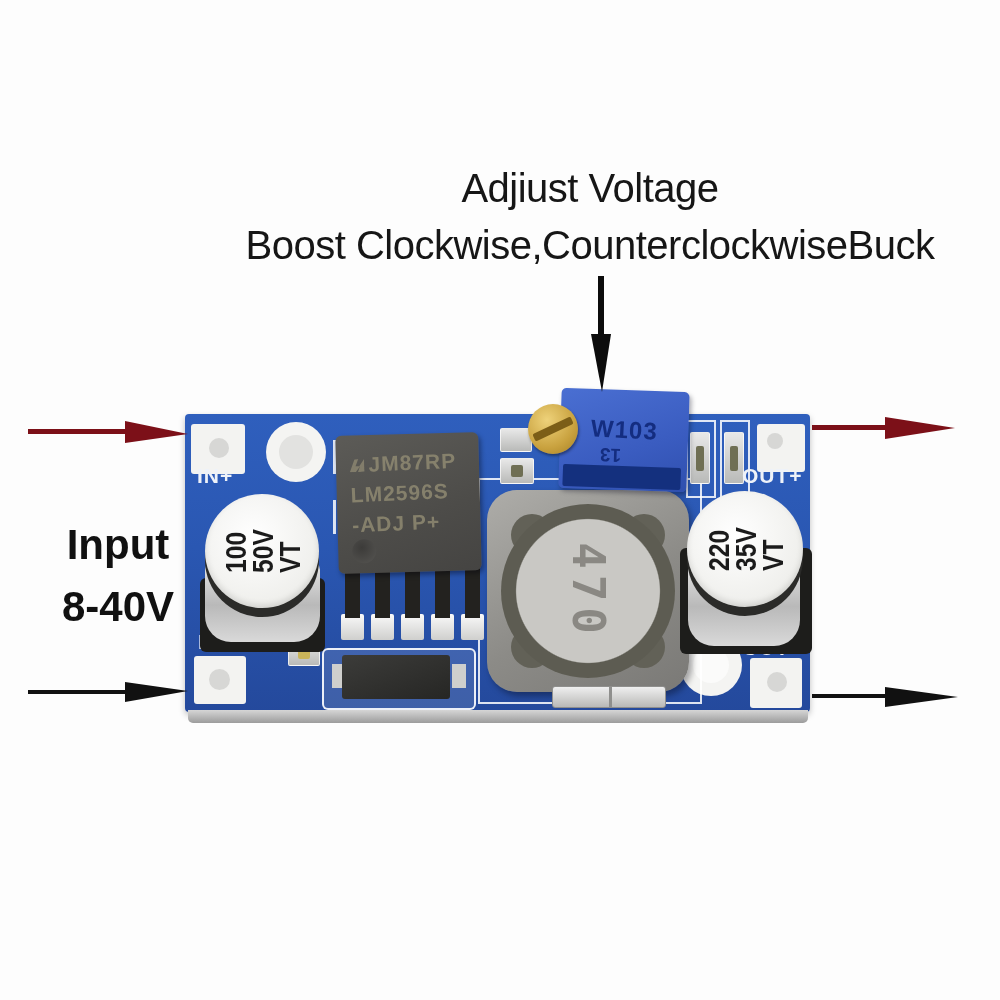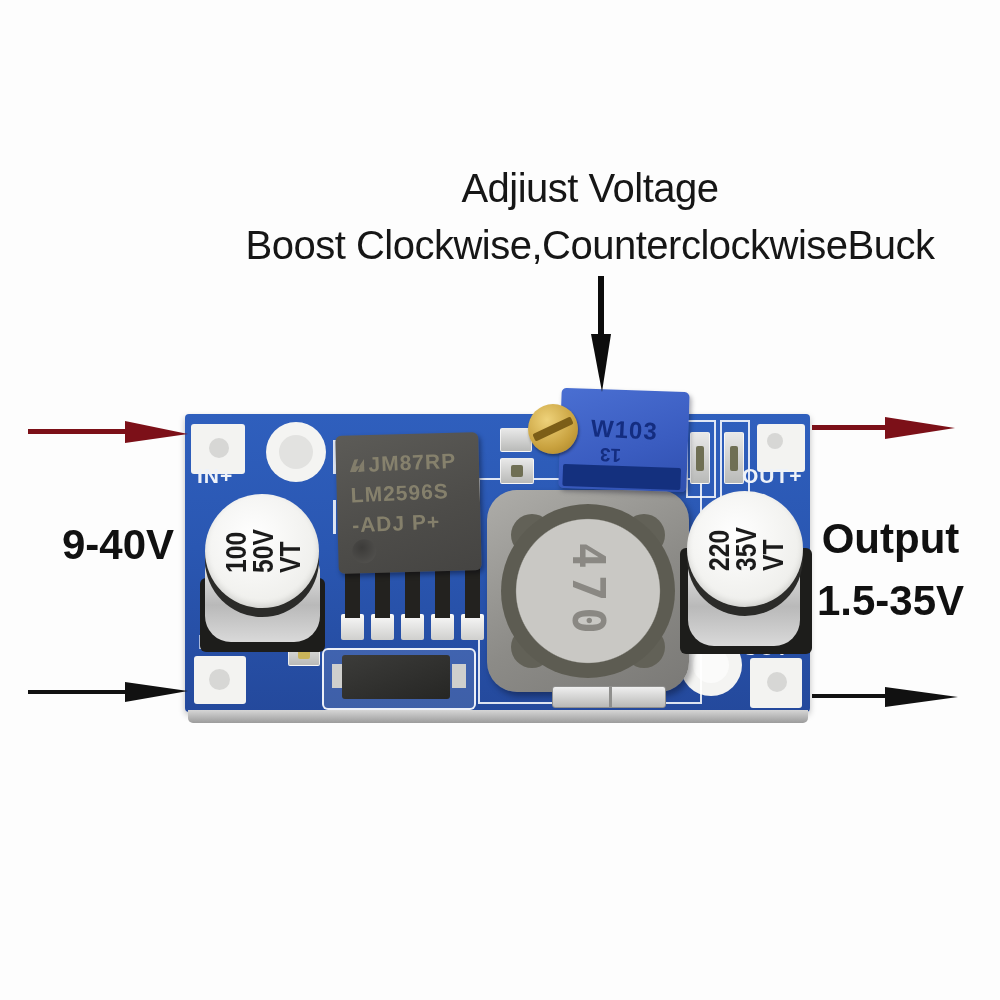--- a/index.html
+++ b/index.html
@@ -232,20 +232,17 @@
       <rect x="812" y="694" width="76" height="4" fill="#111111"></rect>
       <polygon points="885,687 885,707 958,697" fill="#111111"></polygon>
     </g>
   </svg>
 
   <div class="abs title-block" style="z-index:5;">
     <div class="title-line1">Adjiust Voltage</div>
     <div class="title-line2">Boost Clockwise,CounterclockwiseBuck</div>
   </div>
   <div class="abs side-label input-block" style="z-index:5;">
-    <div>9-40V</div>
-  </div>
-  <div class="abs side-label output-block" style="z-index:5;">
-    <div>Output</div>
-    <div>1.5-35V</div>
+    <div>Input</div>
+    <div>8-40V</div>
   </div>
 
 </div>
 
 </body></html>

